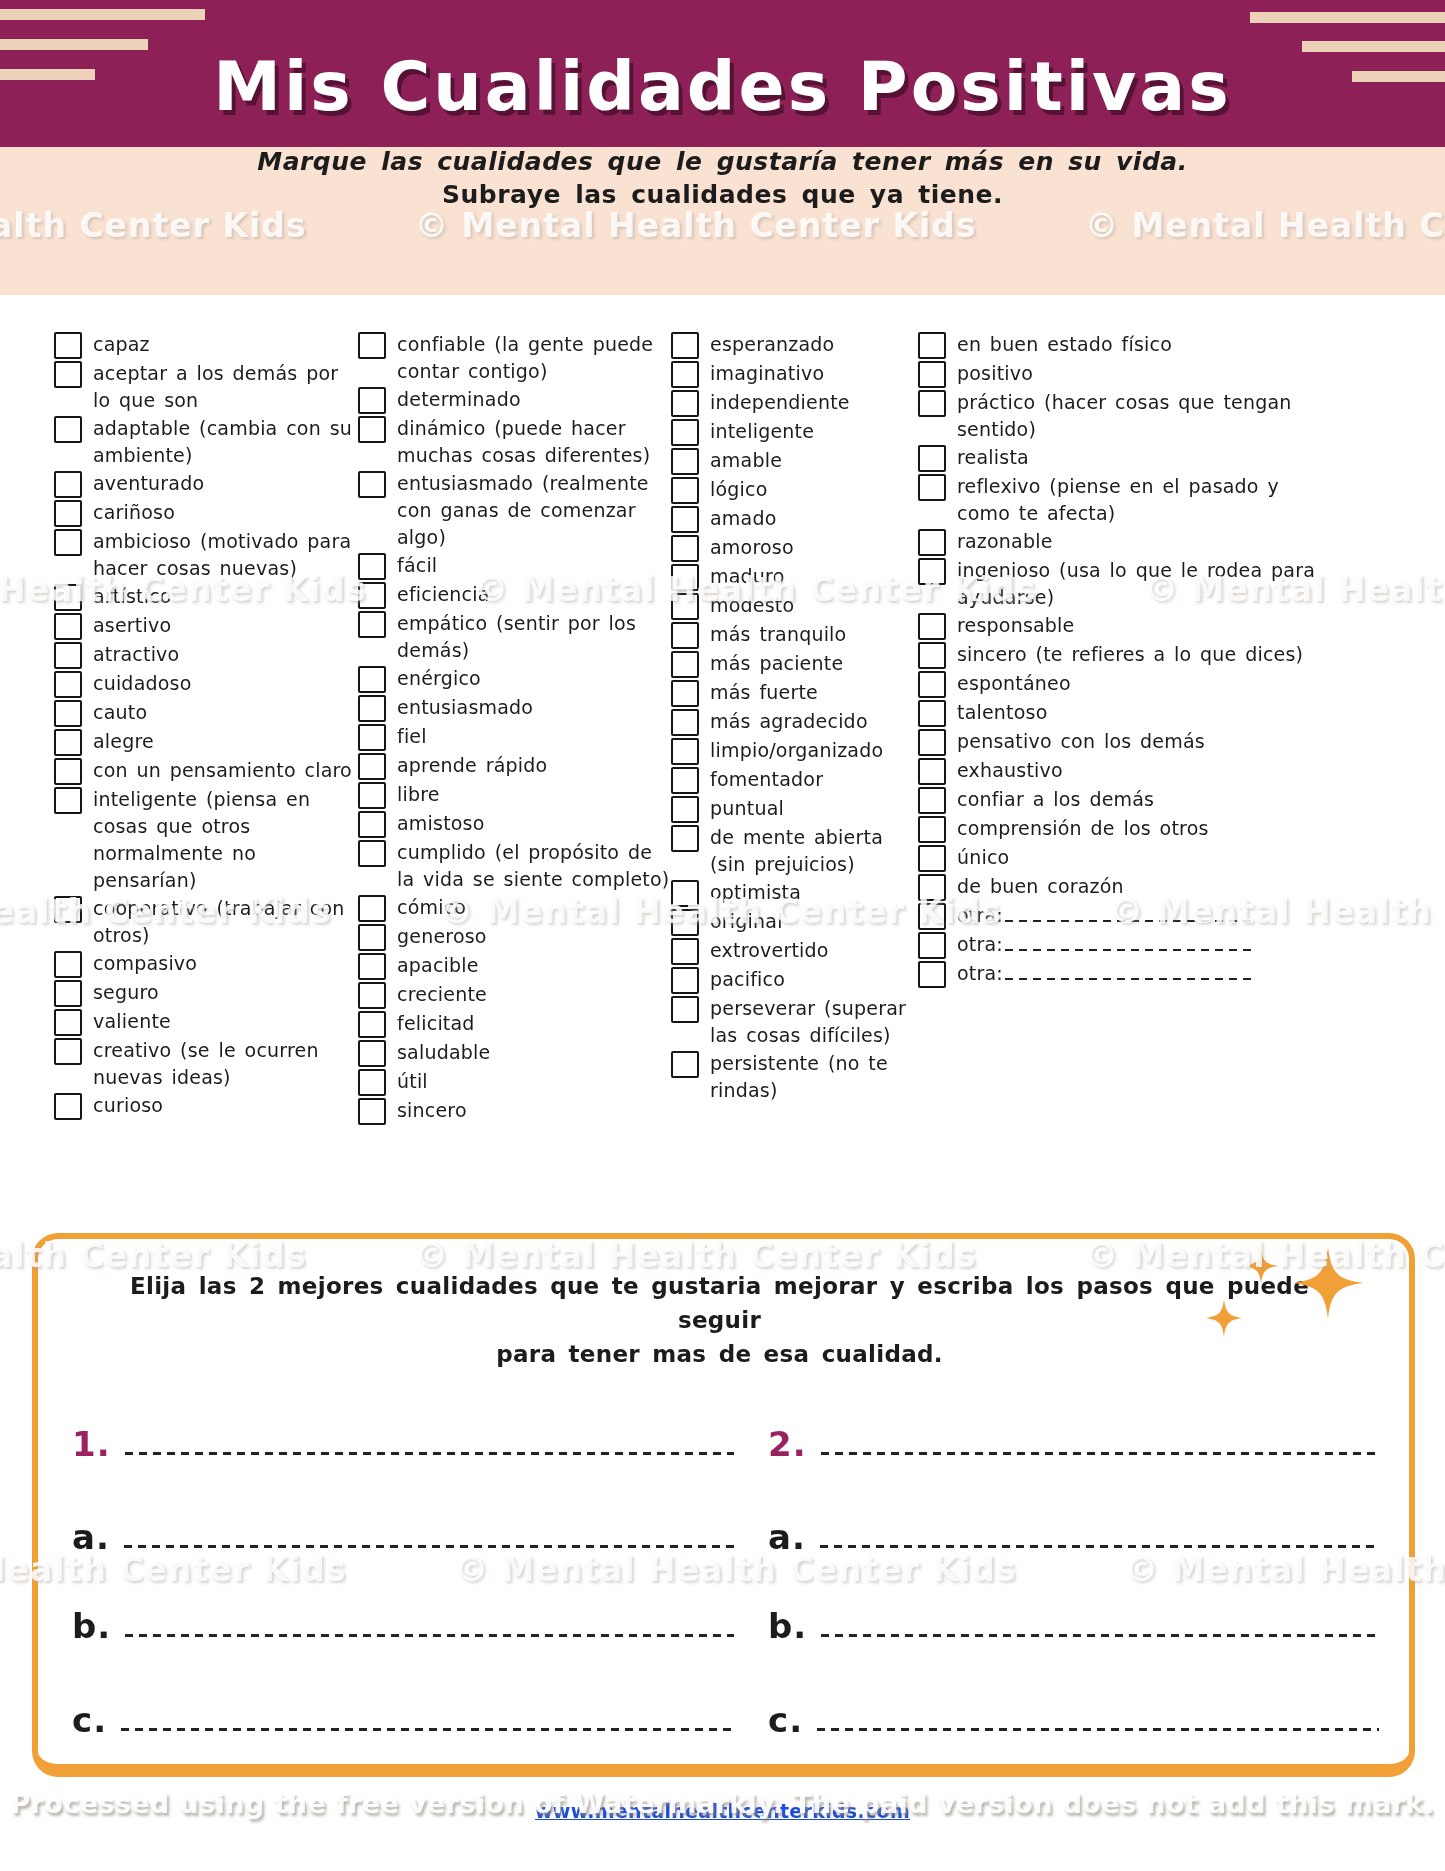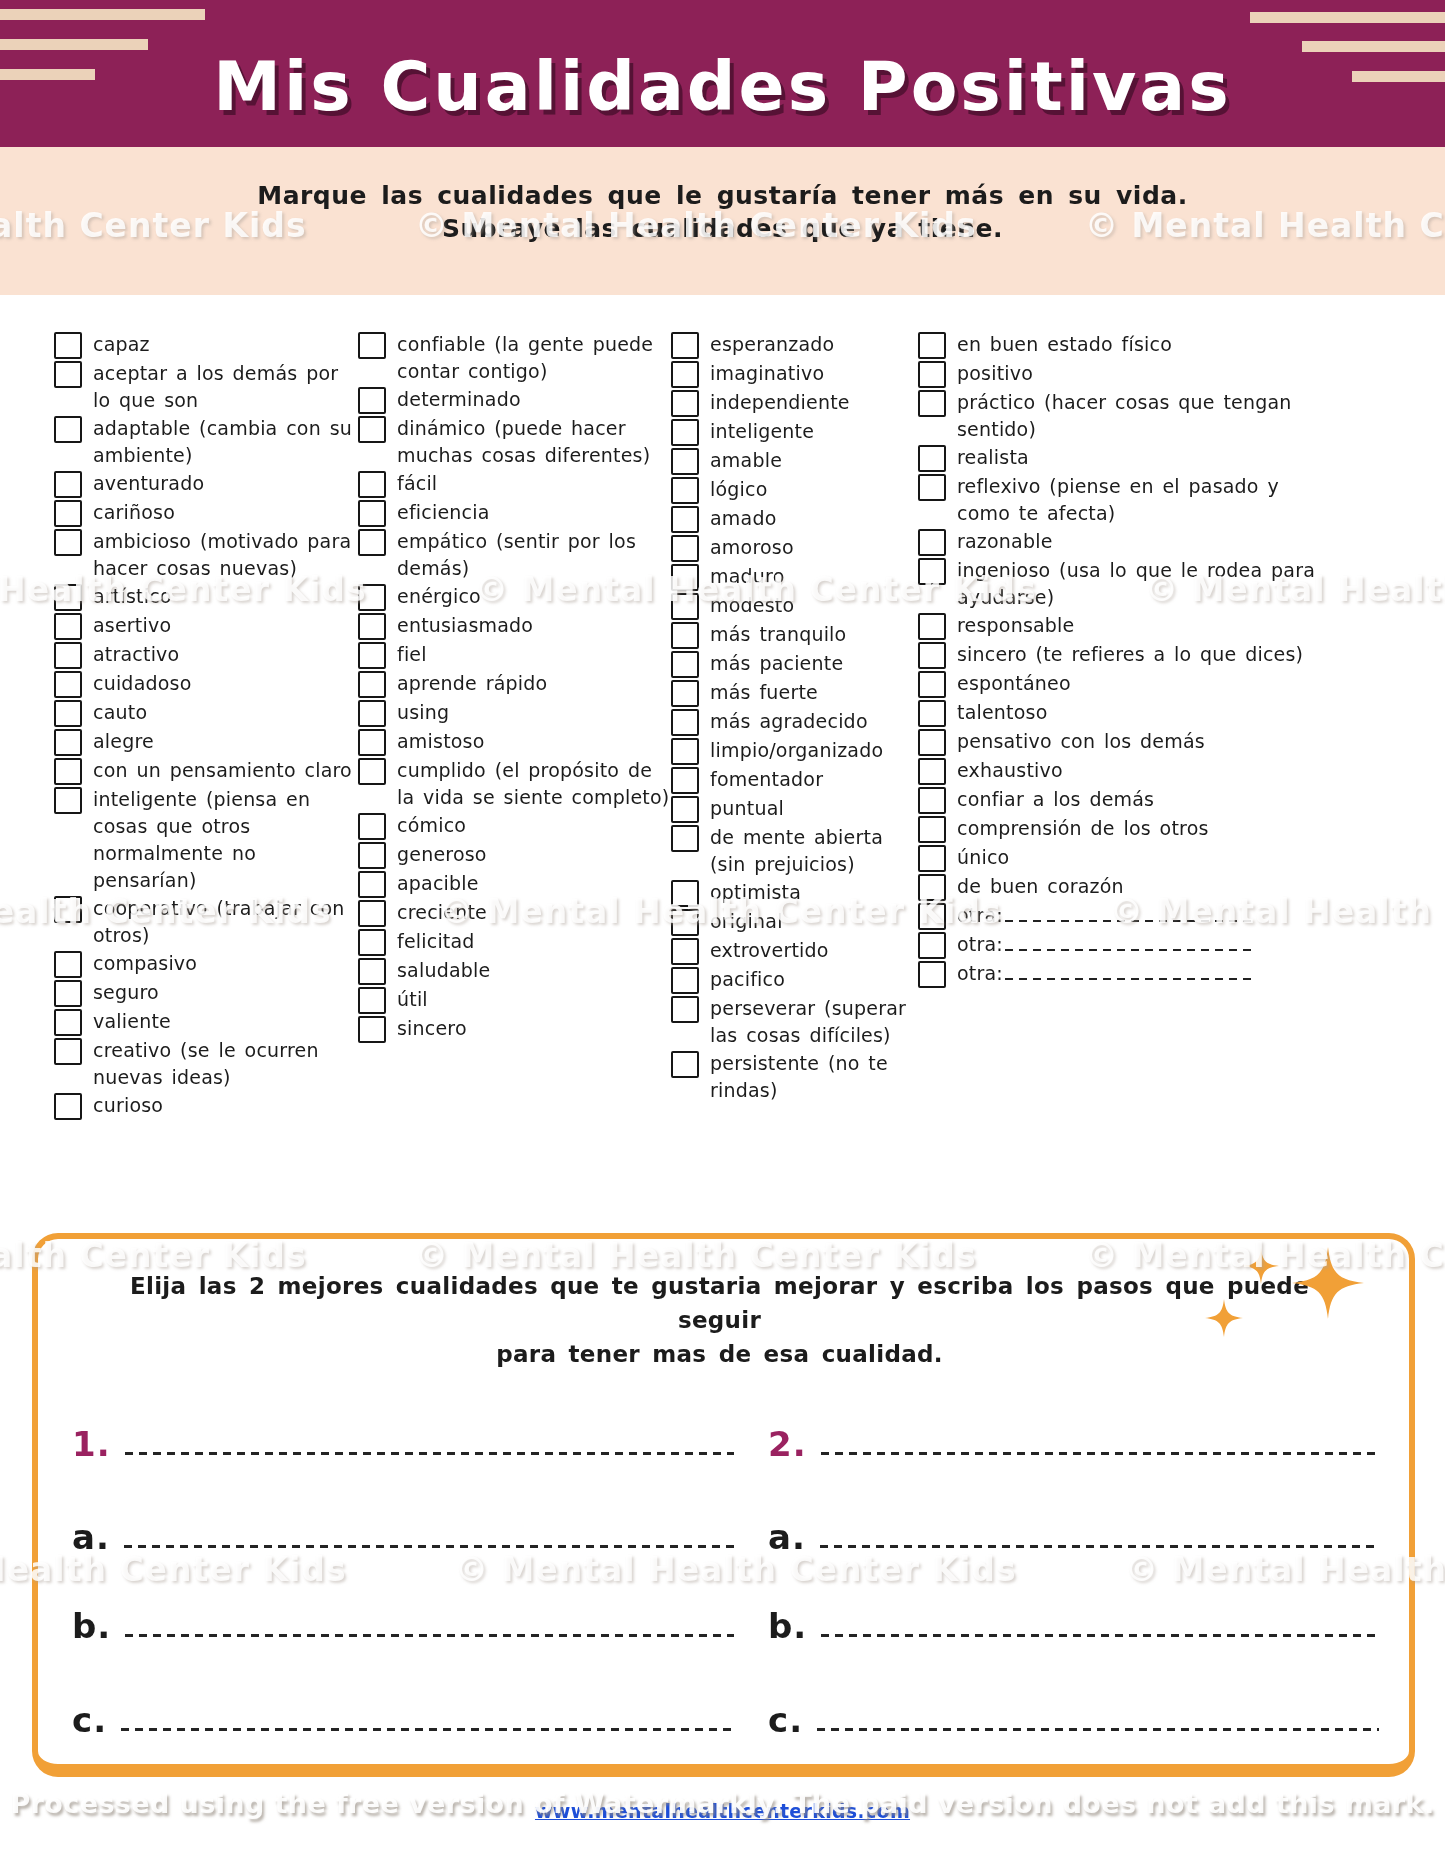--- a/index.html
+++ b/index.html
@@ -10,21 +10,21 @@
   .hdr{position:absolute;top:0;left:0;right:0;height:147px;background:var(--header-bg,#8D2157);}
   .hdr h1{margin:8px;height:147px;line-height:158px;text-align:center;font-size:68px;font-weight:bold;
           color:#fff;letter-spacing:3px;text-shadow:4px 5px 0 rgba(42,8,26,.55);}
   .hline{position:absolute;height:11px;background:var(--line-cream,#EBD2B9);}
   .hl1{top:9px;left:0;width:205px}.hl2{top:39px;left:0;width:148px}.hl3{top:69px;left:0;width:95px}
   .hr1{top:12px;right:0;width:195px}.hr2{top:41px;right:0;width:143px}.hr3{top:71px;right:0;width:93px}
 
   
   .band{position:absolute;top:147px;left:0;right:0;height:148px;background:var(--band-bg,#FAE2D2);}
   .band p{margin:0;text-align:center;font-size:25px;font-weight:600;letter-spacing:.5px;word-spacing:5px;}
-  .band p:first-child{padding-top:34px;}
+  .band p:first-child{font-style:italic;}
   .band p + p{margin-top:4px;}
 
   
   .checklist{position:absolute;top:331px;left:54px;right:10px;display:flex;}
   .check-col{flex:0 0 auto;}
   .c0{width:304px}.c1{width:313px}.c2{width:247px}.c3{width:402px}
   .check-item{display:flex;align-items:flex-start;margin-bottom:1px;}
   .cb{flex:0 0 auto;box-sizing:border-box;width:28px;height:27px;border:2.5px solid #161616;
       border-radius:2px;background:#fff;margin-right:11px;margin-top:1px;}
   .lbl{font-size:19px;line-height:27px;letter-spacing:.2px;word-spacing:2.5px;}
@@ -175,20 +175,24 @@
         <div class="check-item">
           <span class="cb"></span>
           <span class="lbl">determinado</span>
         </div>
         <div class="check-item">
           <span class="cb"></span>
           <span class="lbl">dinámico (puede hacer muchas cosas diferentes)</span>
         </div>
         <div class="check-item">
           <span class="cb"></span>
+          <span class="lbl">entusiasmado (realmente con ganas de comenzar algo)</span>
+        </div>
+        <div class="check-item">
+          <span class="cb"></span>
           <span class="lbl">fácil</span>
         </div>
         <div class="check-item">
           <span class="cb"></span>
           <span class="lbl">eficiencia</span>
         </div>
         <div class="check-item">
           <span class="cb"></span>
           <span class="lbl">empático (sentir por los demás)</span>
         </div>
@@ -203,21 +207,21 @@
         <div class="check-item">
           <span class="cb"></span>
           <span class="lbl">fiel</span>
         </div>
         <div class="check-item">
           <span class="cb"></span>
           <span class="lbl">aprende rápido</span>
         </div>
         <div class="check-item">
           <span class="cb"></span>
-          <span class="lbl">using</span>
+          <span class="lbl">libre</span>
         </div>
         <div class="check-item">
           <span class="cb"></span>
           <span class="lbl">amistoso</span>
         </div>
         <div class="check-item">
           <span class="cb"></span>
           <span class="lbl">cumplido (el propósito de la vida se siente completo)</span>
         </div>
         <div class="check-item">

